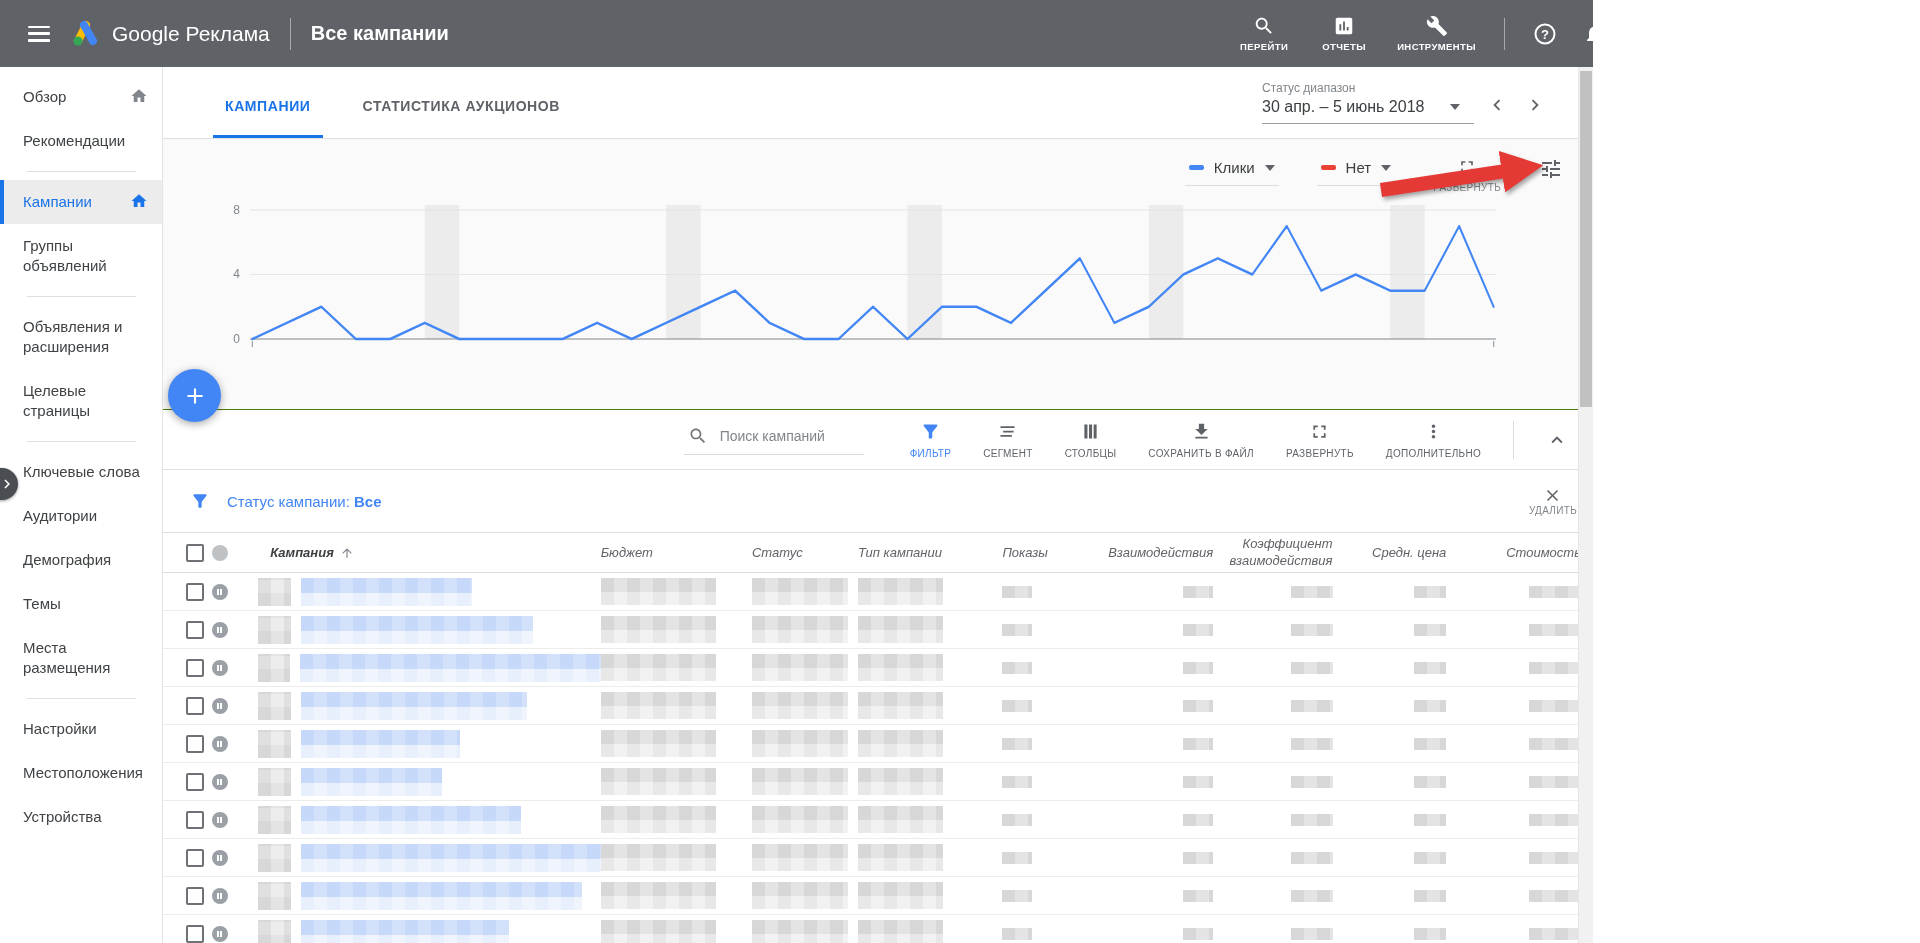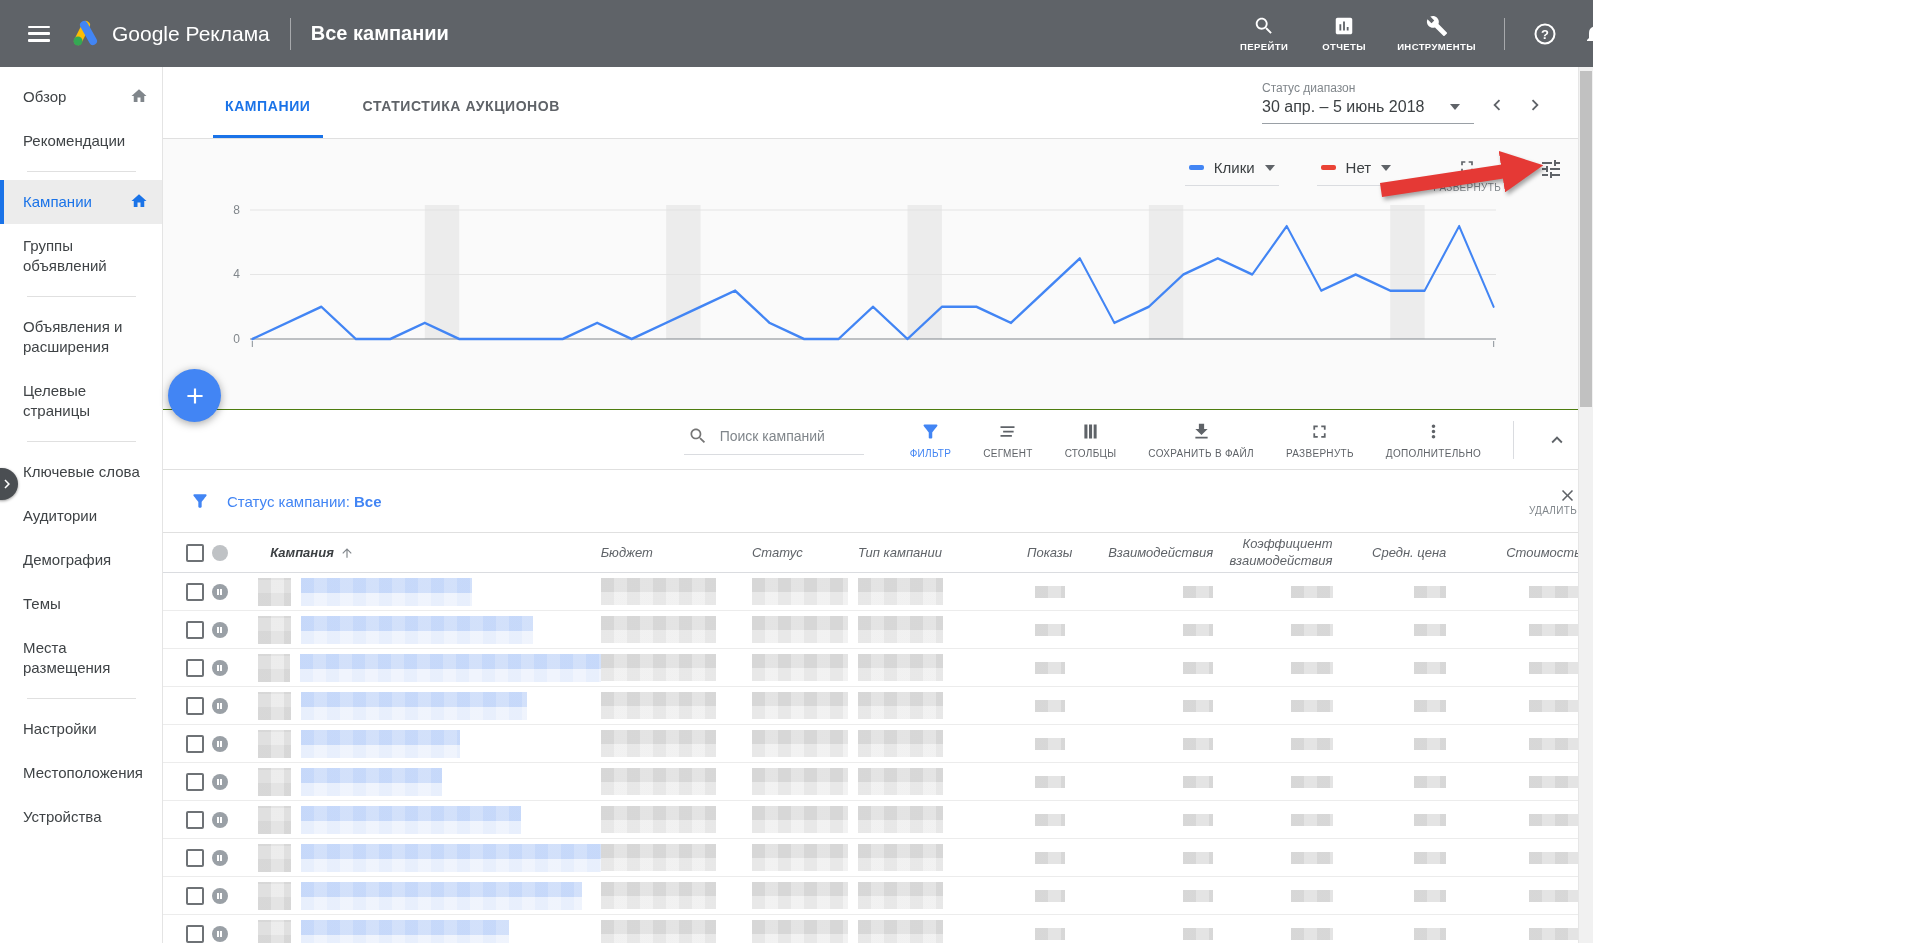--- a/index.html
+++ b/index.html
@@ -89,34 +89,34 @@
   .tool-btn.active .lbl{color:#4285f4;}
   .tool-divider{width:1px;height:38px;background:#dadce0;}
   .collapse-btn{cursor:pointer;}
   .collapse-btn svg{width:22px;height:22px;fill:#5f6368;}
   
   .filterrow{height:63px;background:#fff;border-bottom:1px solid #e0e0e0;display:flex;align-items:center;
              padding-left:27px;box-sizing:border-box;}
   .filterrow .funnel{width:20px;height:20px;fill:#4285f4;margin-right:17px;}
   .filter-text{font-size:15px;color:#4285f4;}
   .filter-text b{font-weight:bold;}
-  .remove-btn{margin-left:auto;margin-right:16px;display:flex;flex-direction:column;align-items:flex-end;cursor:pointer;}
+  .remove-btn{margin-left:auto;margin-right:16px;display:flex;flex-direction:column;align-items:center;cursor:pointer;}
   .remove-btn svg{width:19px;height:19px;fill:#5f6368;}
   .remove-btn .lbl{font-size:10px;color:#80868b;letter-spacing:.3px;}
   
   .thead{display:flex;align-items:center;height:40px;border-bottom:1px solid #dadce0;padding-right:12px;box-sizing:border-box;background:#fff;font-style:italic;}
   .trow{display:flex;align-items:center;height:38px;border-bottom:1px solid #ececec;padding-right:12px;box-sizing:border-box;background:#fff;}
   .cell{display:flex;align-items:center;height:100%;box-sizing:border-box;overflow:hidden;}
   .c0{width:55px;padding-left:23px;}
   .c1{width:42px;}
   .c2{width:440px;padding-left:13px;}
   .c3{width:150px;justify-content:flex-start;padding-right:5px;}
   .c4{width:150px;padding-left:30px;}
   .c5{width:190px;padding-left:10px;}
-  .c6{width:118px;justify-content:center;}
+  .c6{width:118px;justify-content:flex-start;}
   .c7{width:152px;justify-content:flex-end;padding-right:7px;}
   .c8{width:140px;justify-content:flex-end;text-align:right;}
   .c9{width:150px;justify-content:flex-end;padding-right:8px;}
   .c10{width:158px;justify-content:flex-end;}
   .hcell{font-size:13px;color:#5f6368;}
   .hname{font-size:13px;color:#3c4043;font-weight:bold;padding-left:12px;display:flex;align-items:center;gap:6px;}
   .hname svg{width:14px;height:14px;fill:#80868b;}
   .h2line{line-height:1.25;}
   .cb{width:18px;height:18px;border:2px solid #6e7276;border-radius:2px;background:#fff;box-sizing:border-box;cursor:pointer;flex:none;}
   .hcircle{width:16px;height:16px;border-radius:50%;background:#bfc2c5;flex:none;}

